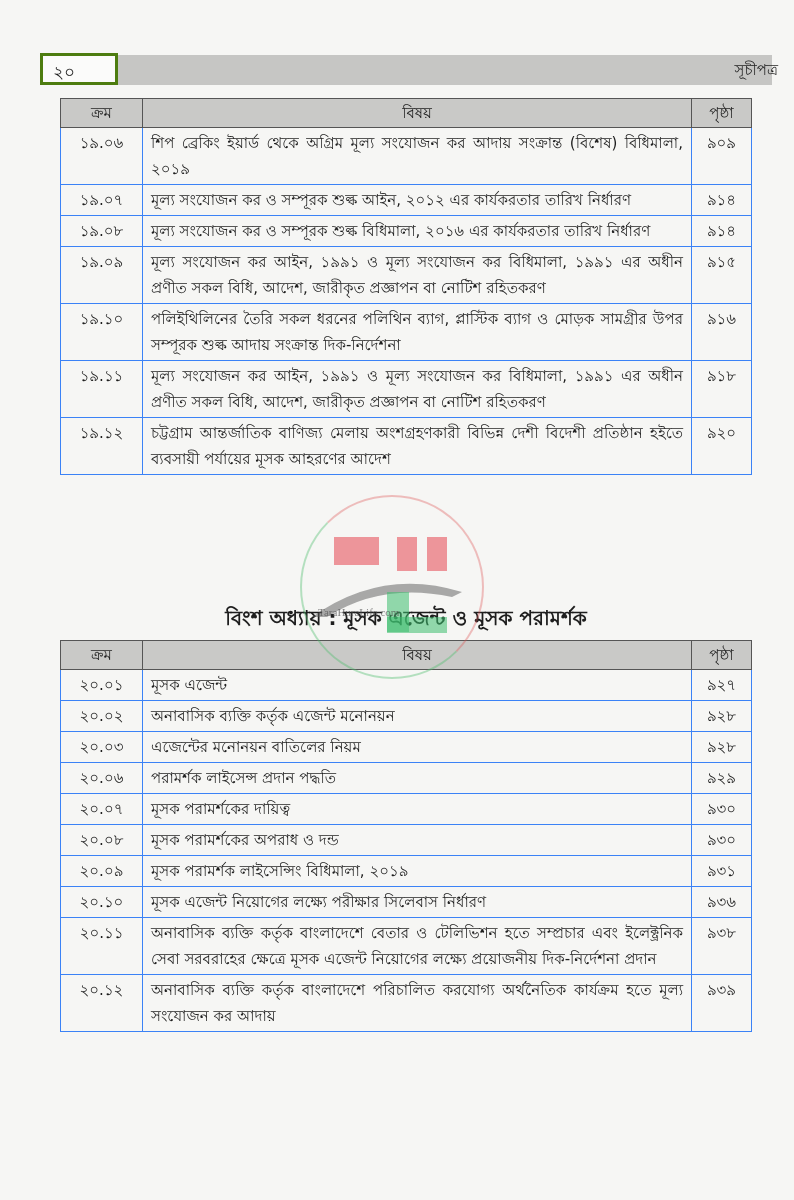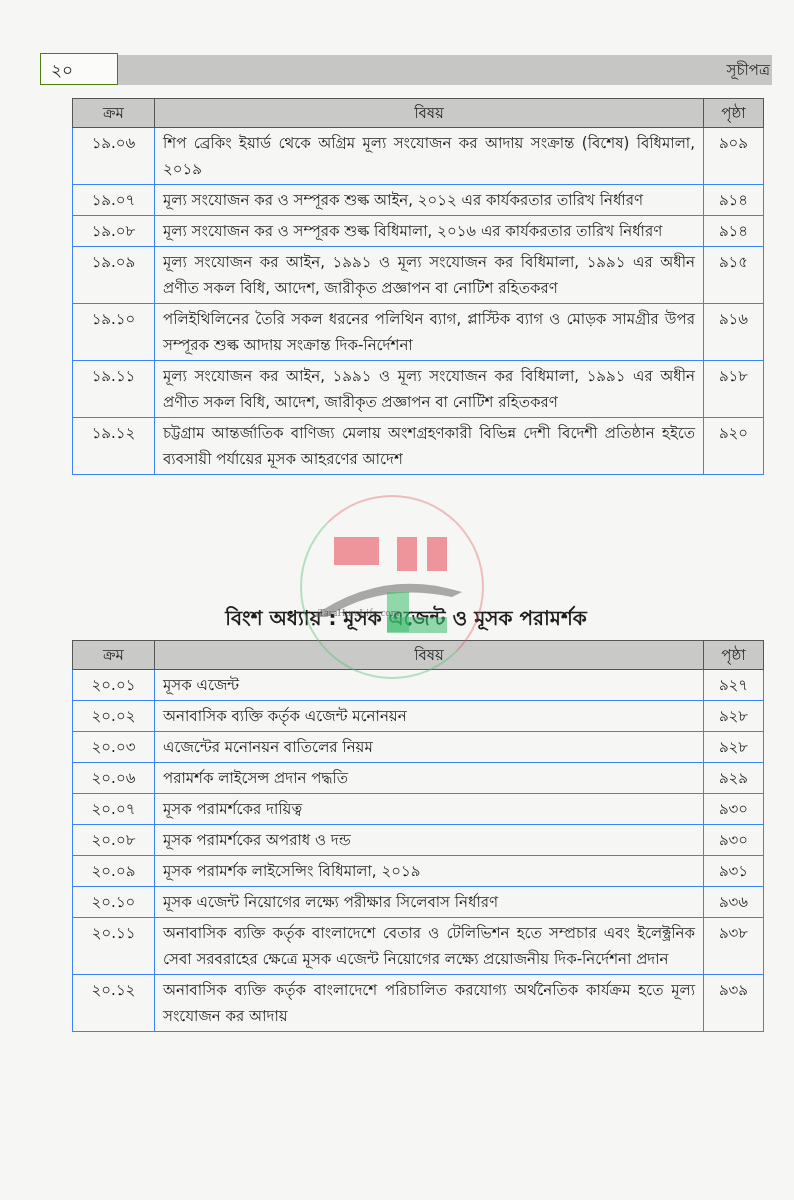--- a/index.html
+++ b/index.html
@@ -7,29 +7,29 @@
     width: 794px; height: 1200px; background: #f6f6f4;
     font-family: "DejaVu Sans", sans-serif; color: #1e1e1e;
     position: relative; overflow: hidden;
   }
   .header-bar {
     position: absolute; left: 40px; top: 55px; width: 732px; height: 30px;
     background: #c6c6c4;
   }
   .page-num {
     position: absolute; left: 40px; top: 53px; width: 78px; height: 32px;
-    background: #fbfbfa; border: 1px solid #4d7c0f;
+    background: #fbfbfa; border: 3px solid #4d7c0f;
     font-size: 17px; line-height: 32px; padding-left: 10px; box-sizing: border-box;
   }
   .section-title-top {
-    position: absolute; right: 24px; top: 55px; height: 44px; line-height: 30px;
+    position: absolute; right: 16px; top: 55px; height: 44px; line-height: 30px;
     font-size: 15px;
   }
   table.toc {
-    position: absolute; left: 72px; width: 692px;
+    position: absolute; left: 60px; width: 692px;
     border-collapse: collapse; table-layout: fixed; font-size: 15px;
   }
   table.toc th {
     background: #c9c9c7; font-weight: normal; height: 26px; font-size: 15px;
     border: 1px solid #555;
   }
   table.toc td { border: 1px solid #3b82f6; vertical-align: top; line-height: 26px; padding: 2px 8px; }
   table.toc td.num { text-align: center; padding: 2px 4px; }
   table.toc td.page { text-align: center; padding: 2px 4px; }
   table.toc td.text { text-align: justify; }

